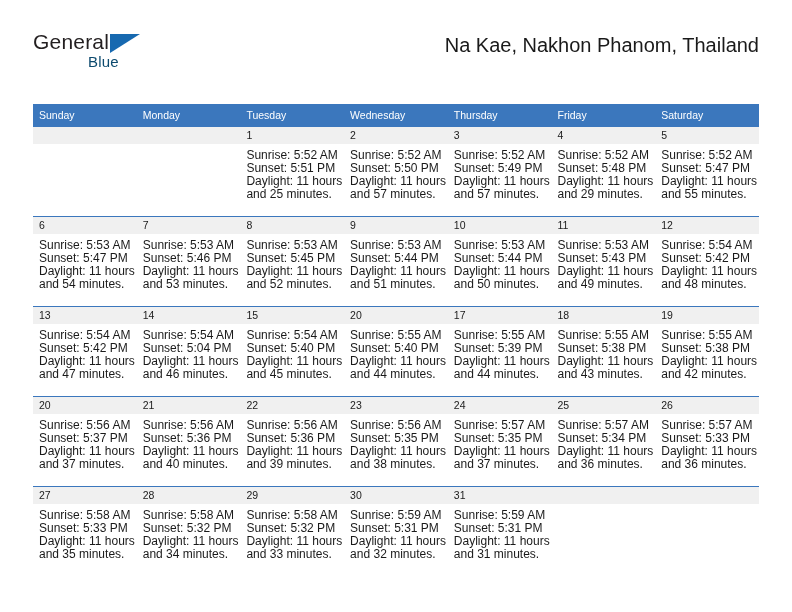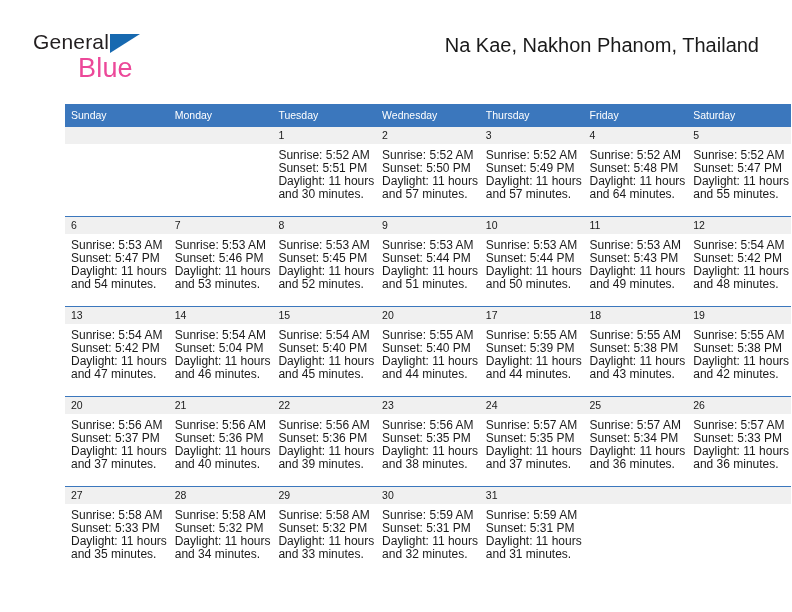--- a/index.html
+++ b/index.html
@@ -41,25 +41,25 @@
     left: 0;
     top: 2px;
     font-size: 21px;
     letter-spacing: 0.2px;
     color: #231f20;
     font-family: "Liberation Sans", sans-serif;
     text-align: right;
   }
   .brand-blue {
     position: absolute;
-    left: 45px;
+    left: 55px;
     top: 25px;
-    font-size: 27px;
+    font-size: 15px;
     letter-spacing: 0.2px;
-    color: #ec4899;
+    color: #0c4a6e;
     font-family: "Liberation Sans", sans-serif;
   }
   .brand-triangle {
     position: absolute;
     left: 77px;
     top: 6px;
     width: 0;
     height: 0;
     border-left: 30px solid #1769b0;
     border-bottom: 19px solid transparent;
@@ -88,21 +88,20 @@
   }
 
   
   .calendar {
     position: absolute;
     left: 33px;
     top: 104px;
     width: 726px;
     border-collapse: collapse;
     table-layout: fixed;
-    margin-left: 32px;
   }
   .calendar th {
     background: #3b77bd;
     color: #ffffff;
     font-size: 10.5px;
     font-weight: normal;
     text-align: left;
     padding: 5px 0 5px 6px;
     height: 13px;
     line-height: 13px;
@@ -191,21 +190,21 @@
               <div></div>
               <div></div>
             </div>
           </td>
           <td class="day-cell">
             <div class="daynum-band">1</div>
             <div class="cell-body">
               <div>Sunrise: 5:52 AM</div>
               <div>Sunset: 5:51 PM</div>
               <div>Daylight: 11 hours</div>
-              <div>and 30 minutes.</div>
+              <div>and 25 minutes.</div>
             </div>
           </td>
           <td class="day-cell">
             <div class="daynum-band">2</div>
             <div class="cell-body">
               <div>Sunrise: 5:52 AM</div>
               <div>Sunset: 5:50 PM</div>
               <div>Daylight: 11 hours</div>
               <div>and 57 minutes.</div>
             </div>
@@ -218,21 +217,21 @@
               <div>Daylight: 11 hours</div>
               <div>and 57 minutes.</div>
             </div>
           </td>
           <td class="day-cell">
             <div class="daynum-band">4</div>
             <div class="cell-body">
               <div>Sunrise: 5:52 AM</div>
               <div>Sunset: 5:48 PM</div>
               <div>Daylight: 11 hours</div>
-              <div>and 64 minutes.</div>
+              <div>and 29 minutes.</div>
             </div>
           </td>
           <td class="day-cell">
             <div class="daynum-band">5</div>
             <div class="cell-body">
               <div>Sunrise: 5:52 AM</div>
               <div>Sunset: 5:47 PM</div>
               <div>Daylight: 11 hours</div>
               <div>and 55 minutes.</div>
             </div>

